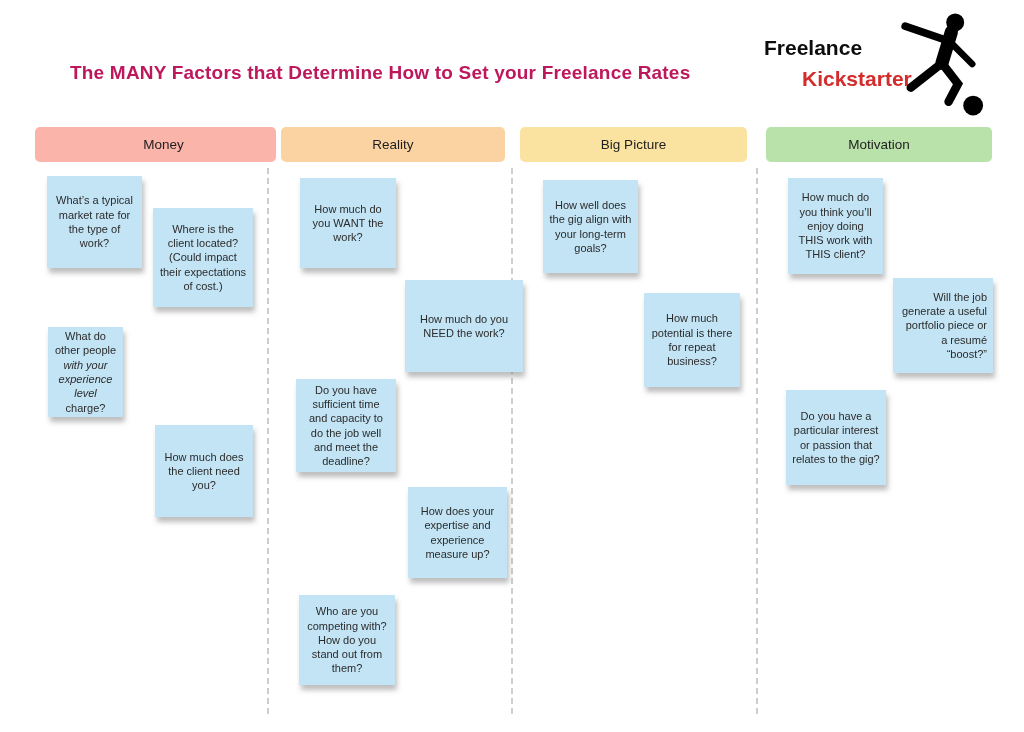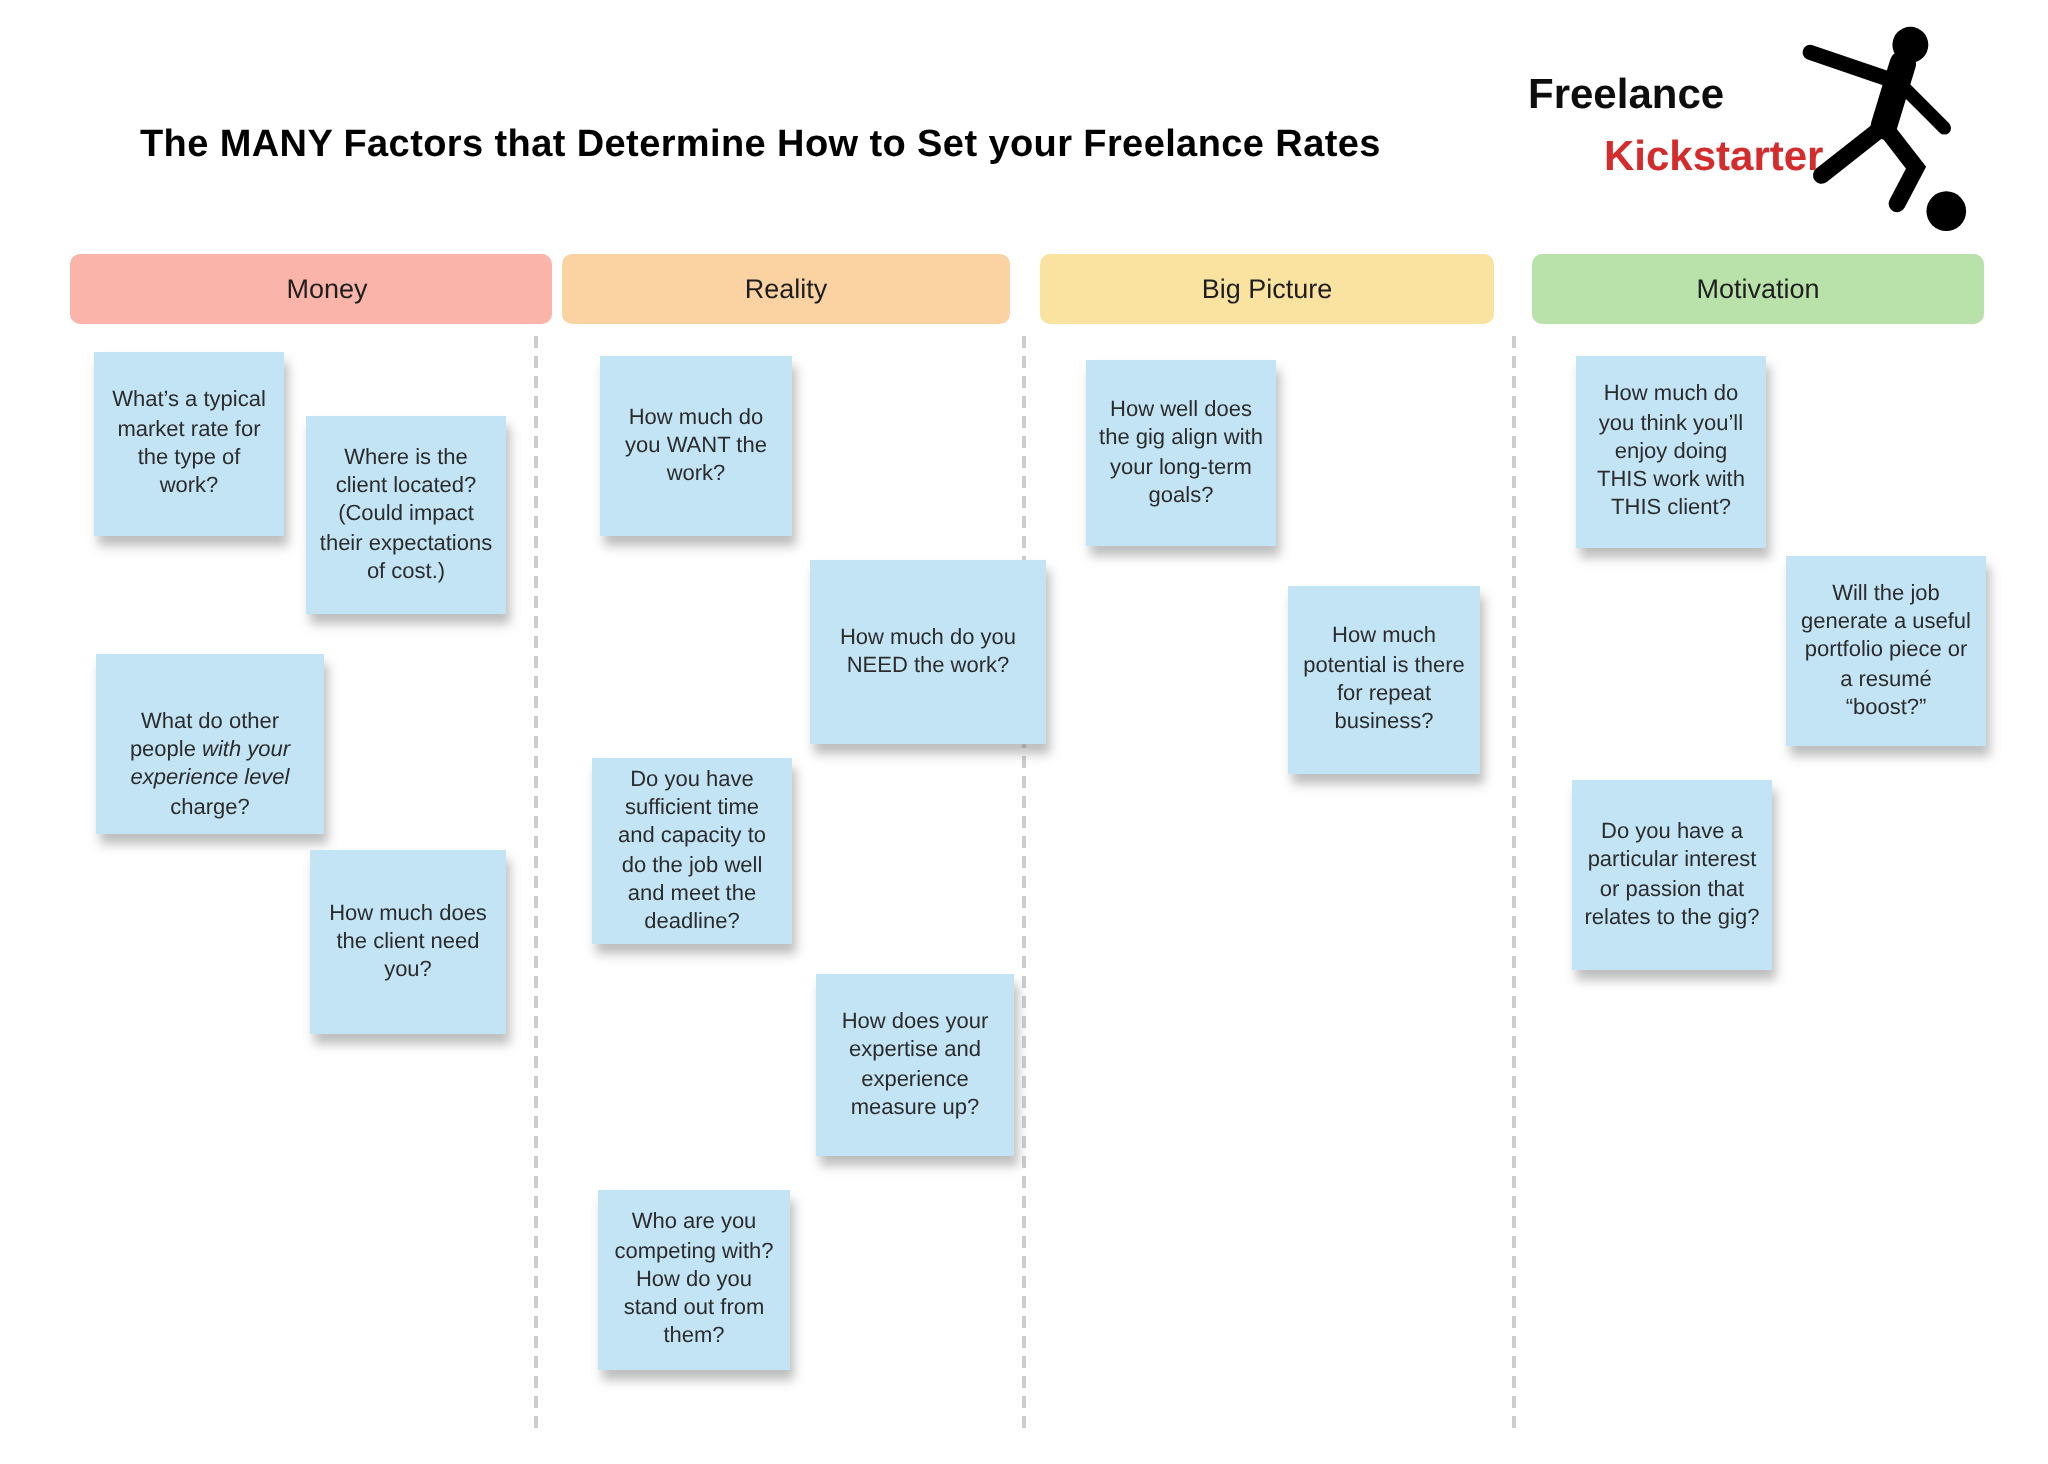--- a/index.html
+++ b/index.html
@@ -10,21 +10,21 @@
     height: 732px;
     background: #ffffff;
     overflow: hidden;
   }
   .page-title {
     position: absolute;
     left: 70px;
     top: 62px;
     font-size: 19px;
     font-weight: bold;
-    color: #000000;
+    color: #be185d;
     letter-spacing: 0.2px;
   }
   .logo-word1 {
     position: absolute;
     left: 764px;
     top: 36px;
     font-size: 21px;
     font-weight: bold;
     color: #0d0d0d;
   }
@@ -106,21 +106,21 @@
   <div class="divider" style="left:267px;"></div>
   <div class="divider" style="left:511px;"></div>
   <div class="divider" style="left:756px;"></div>
 
   <div class="note" style="left:47px;  top:176px; width:95px;  height:92px;">
     <span>What’s a typical market rate for the type of work?</span>
   </div>
   <div class="note" style="left:153px; top:208px; width:100px; height:99px;">
     <span>Where is the client located? (Could impact their expectations of cost.)</span>
   </div>
-  <div class="note" style="left:48px;  top:327px; width:114px;  height:90px;align-items:flex-end;">
+  <div class="note" style="left:48px;  top:327px; width:75px;  height:90px;">
     <span><span>What do other people </span><em>with your experience level</em><span> charge?</span></span>
   </div>
   <div class="note" style="left:300px; top:178px; width:96px;  height:90px;">
     <span>How much do you WANT the work?</span>
   </div>
 
   <div class="note" style="left:155px; top:425px; width:98px;  height:92px;">
     <span>How much does the client need you?</span>
   </div>
   <div class="note" style="left:405px; top:280px; width:118px;  height:92px;">
@@ -139,20 +139,20 @@
   <div class="note" style="left:543px; top:180px; width:95px;  height:93px;">
     <span>How well does the gig align with your long-term goals?</span>
   </div>
   <div class="note" style="left:644px; top:293px; width:96px;  height:94px;">
     <span>How much potential is there for repeat business?</span>
   </div>
 
   <div class="note" style="left:788px; top:178px; width:95px;  height:96px;">
     <span>How much do you think you’ll enjoy doing THIS work with THIS client?</span>
   </div>
-  <div class="note" style="left:893px; top:278px; width:100px; height:95px;">
+  <div class="note" style="left:893px; top:278px; width:100px; height:95px;text-align:right;">
     <span>Will the job generate a useful portfolio piece or a resumé “boost?”</span>
   </div>
   <div class="note" style="left:786px; top:390px; width:100px; height:95px;">
     <span>Do you have a particular interest or passion that relates to the gig?</span>
   </div>
 
 </div>
 
 </body></html>

